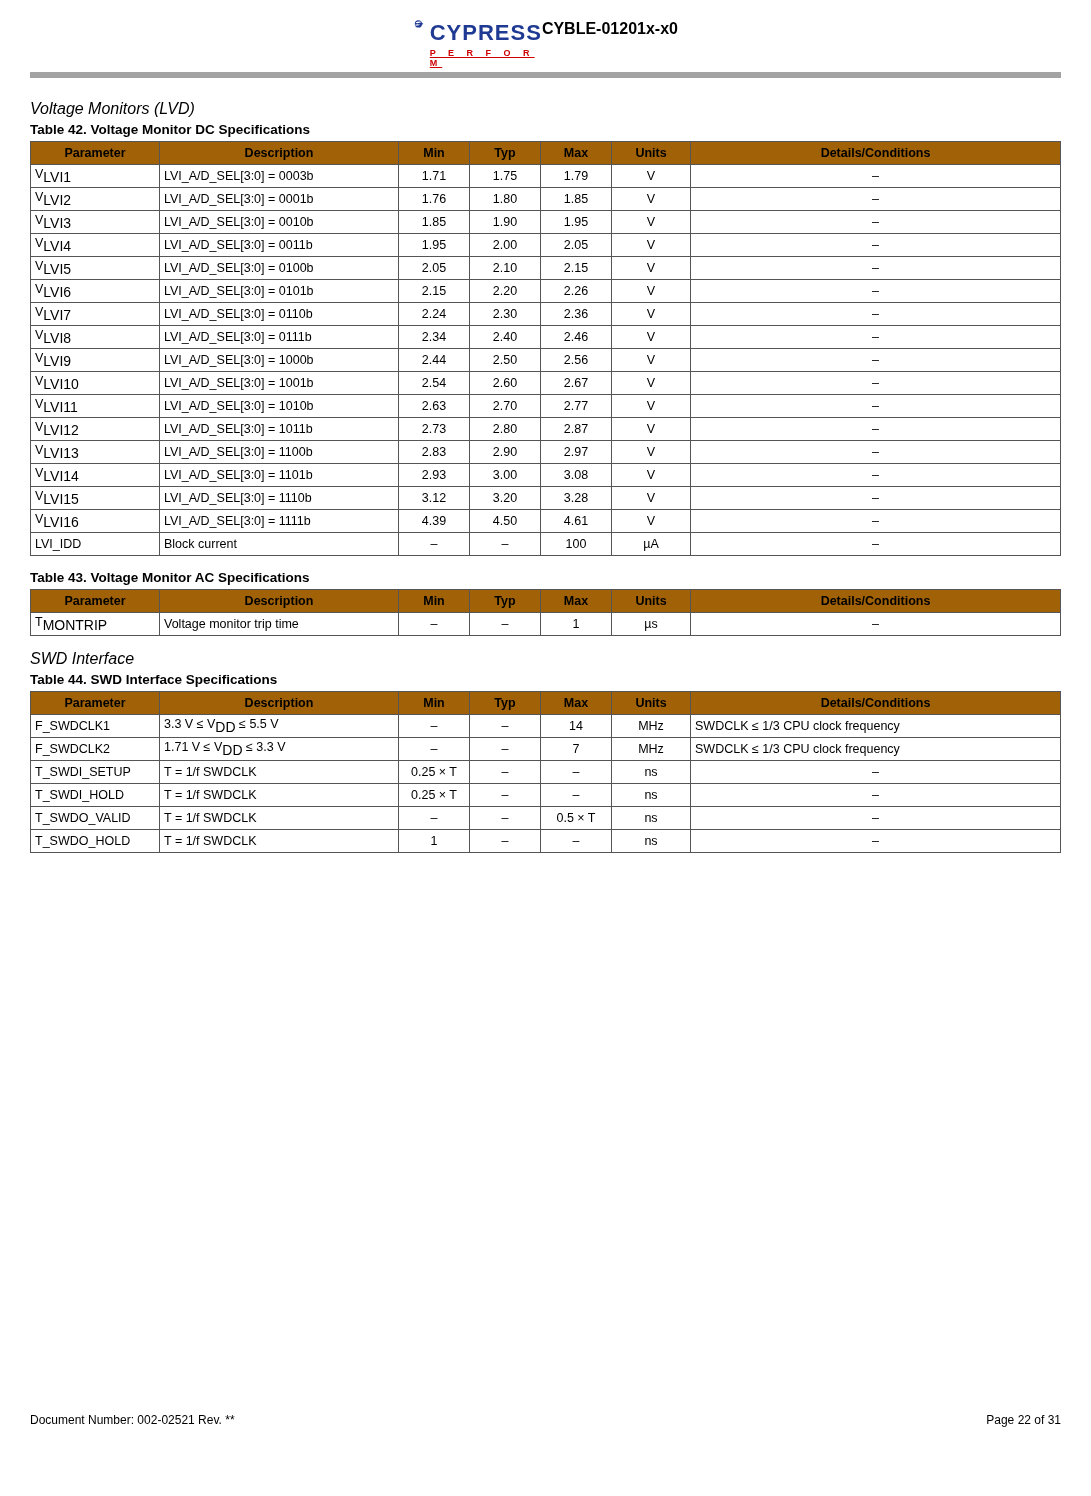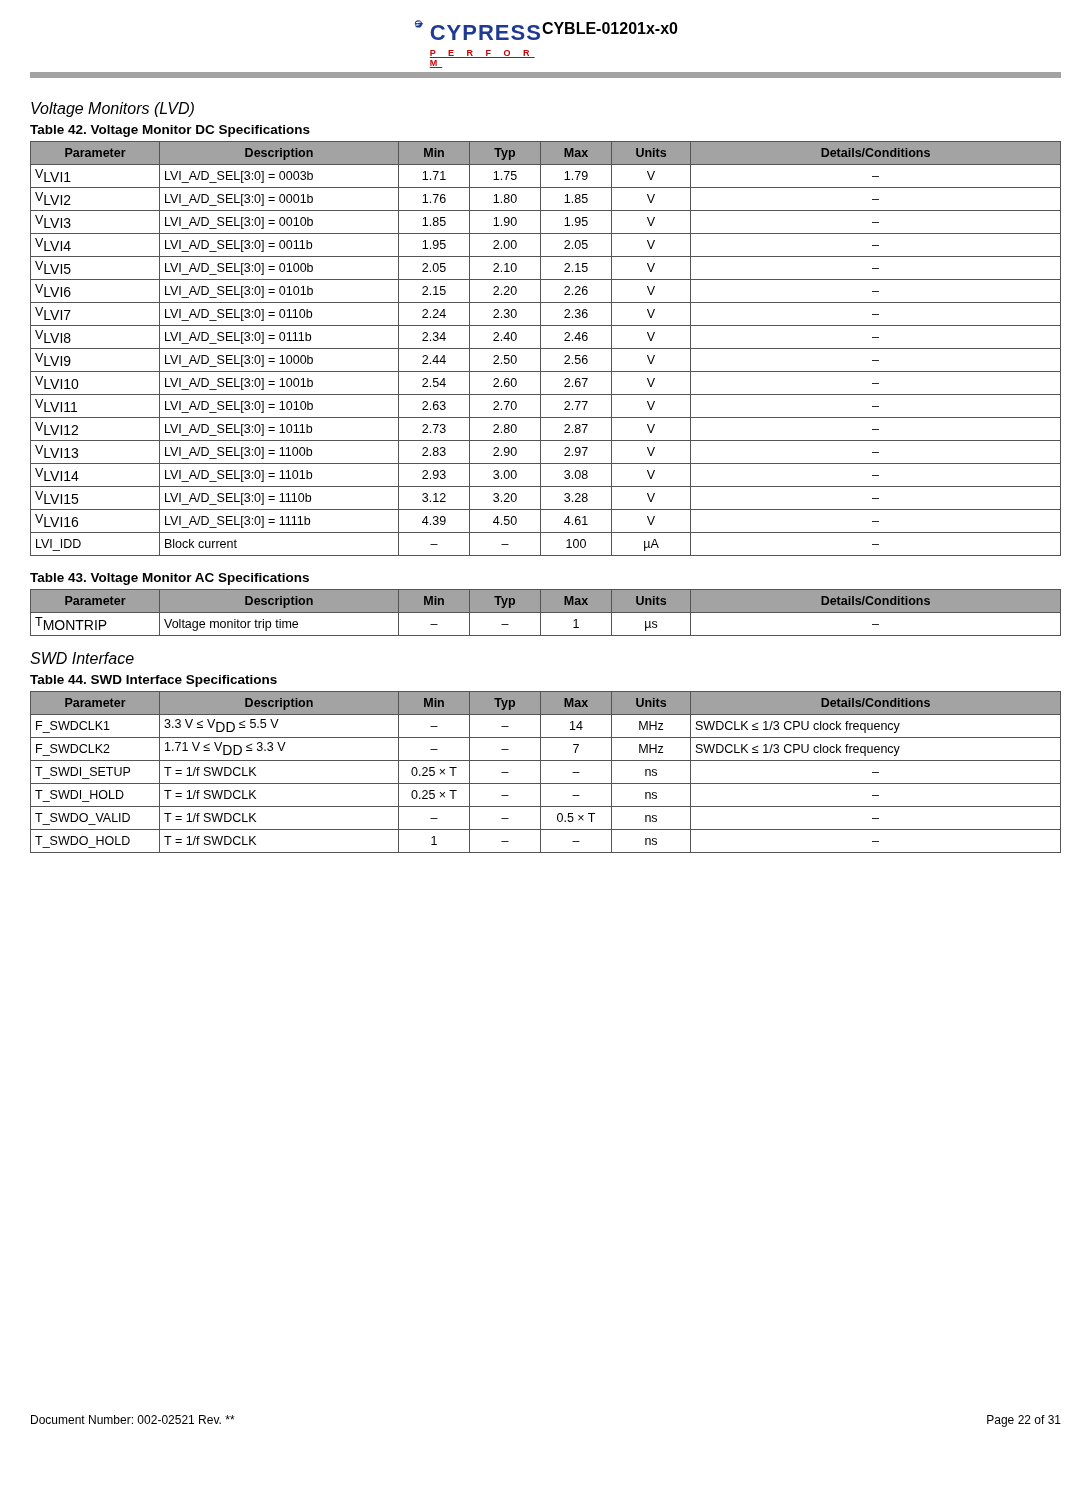--- a/index.html
+++ b/index.html
@@ -30,21 +30,21 @@
     width: 100%;
     margin-bottom: 14px;
   }
   table.spec th, table.spec td {
     border: 1px solid #555;
     padding: 2px 4px;
     font-size: 12.5px;
     height: 18px;
   }
   table.spec th {
-    background: #a3a3a3;
+    background: #a16207;
     font-weight: bold;
     text-align: center;
   }
   table.spec td.c { text-align:center; }
   table.spec td.l { text-align:left; }
   .col-param{ width:120px;}
   .col-desc{ width:230px;}
   .col-n{ width:62px;}
   .col-u{ width:70px;}
   .col-det{}

